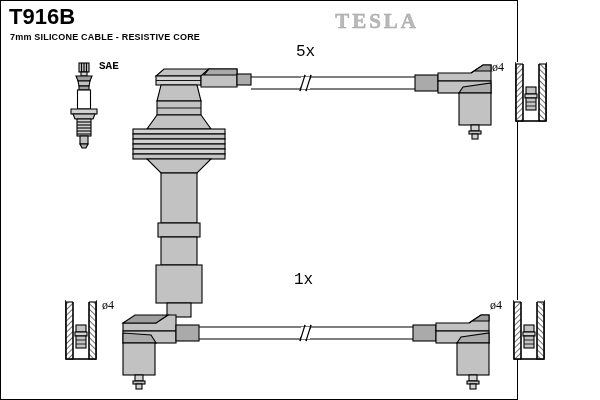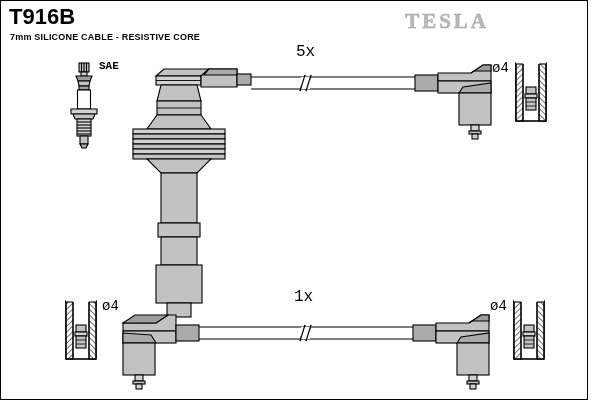--- a/index.html
+++ b/index.html
@@ -1,31 +1,31 @@
 <!DOCTYPE html>
 <html><head>
 <meta charset="utf-8">
 <style>
   html,body{margin:0;padding:0;background:#ffffff;}
   body{width:600px;height:400px;overflow:hidden;
        font-family:"Liberation Sans","DejaVu Sans",sans-serif;}
-  #sheet{position:relative;width:588px;height:400px;box-sizing:border-box;
+  #sheet{position:relative;width:518px;height:400px;box-sizing:border-box;
          border:1px solid #000;background:#fff;}
   .abs{position:absolute;}
   #title{left:8px;top:4px;font-size:22px;font-weight:bold;color:#000;
          letter-spacing:0px;line-height:24px;}
   #subtitle{left:9px;top:31px;font-size:9px;font-weight:bold;color:#000;
             letter-spacing:0.2px;white-space:nowrap;text-align:right;}
   #brand{right:98px;top:8px;font-size:21px;font-weight:bold;color:#b9b9b9;
          letter-spacing:3px;font-family:"Liberation Serif","DejaVu Serif",serif;text-align:right;
          -webkit-text-stroke:0.4px #9e9e9e;}
   .qty{font-size:16px;font-weight:normal;color:#000;font-family:Liberation Mono, monospace;}
   #qty-top{left:295px;top:42px;}
-  #qty-bottom{left:293px;top:287px;}
-  .dia{font-size:14px;color:#000;font-family:Liberation Mono, monospace;text-align:right;}
+  #qty-bottom{left:293px;top:270px;}
+  .dia{font-size:12px;color:#000;font-family:Liberation Serif, serif;text-align:right;}
   #dia-tr{left:491px;top:59px;}
   #dia-bl{left:101px;top:297px;}
   #dia-br{left:489px;top:297px;}
   #sae{left:98px;top:59px;font-size:11px;font-weight:bold;color:#000;font-family:Liberation Mono, monospace;}
   svg{display:block;}
   .ov{position:absolute;left:0;top:0;}
 </style>
 </head>
 <body>
 

